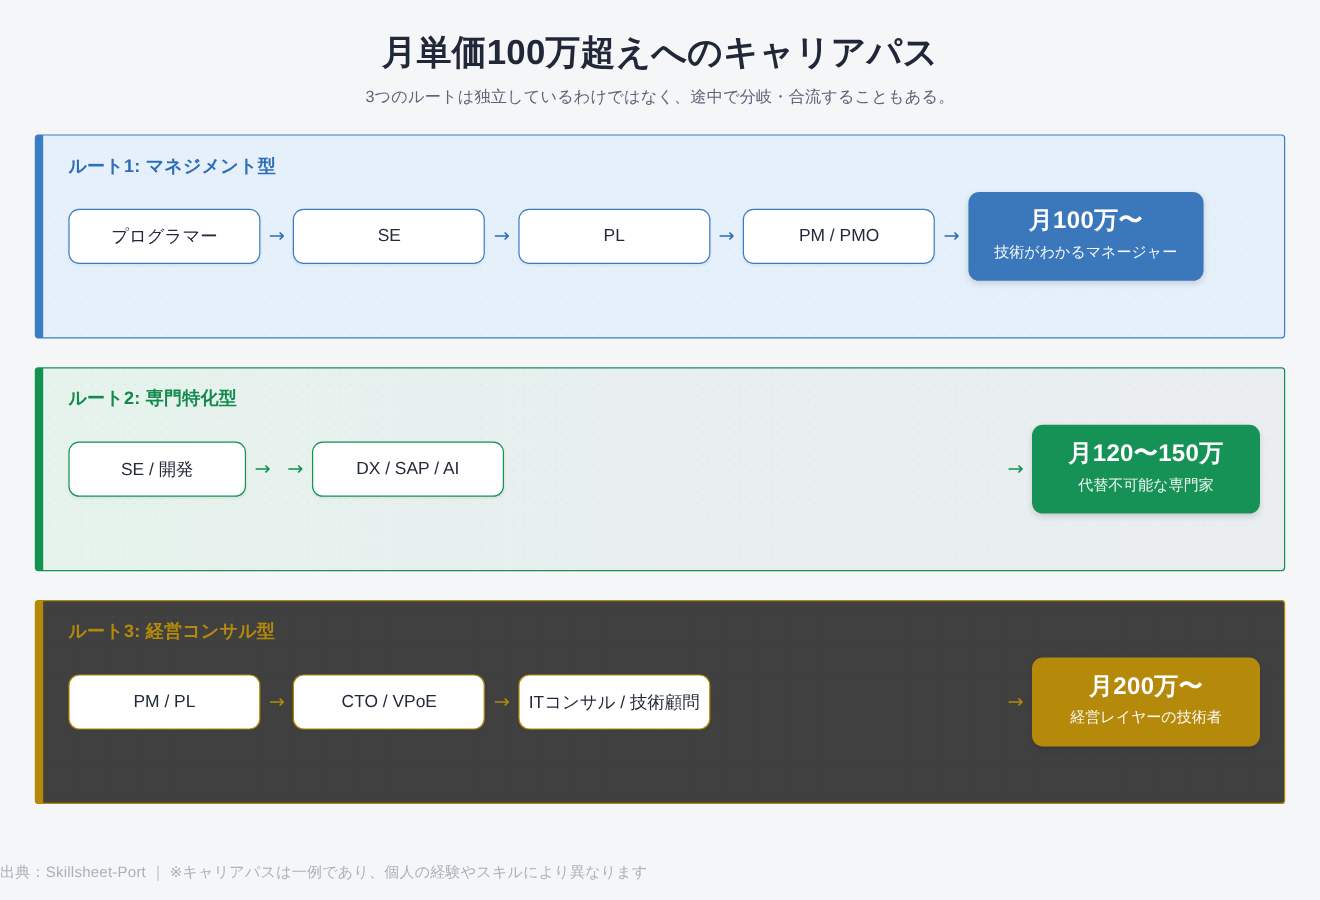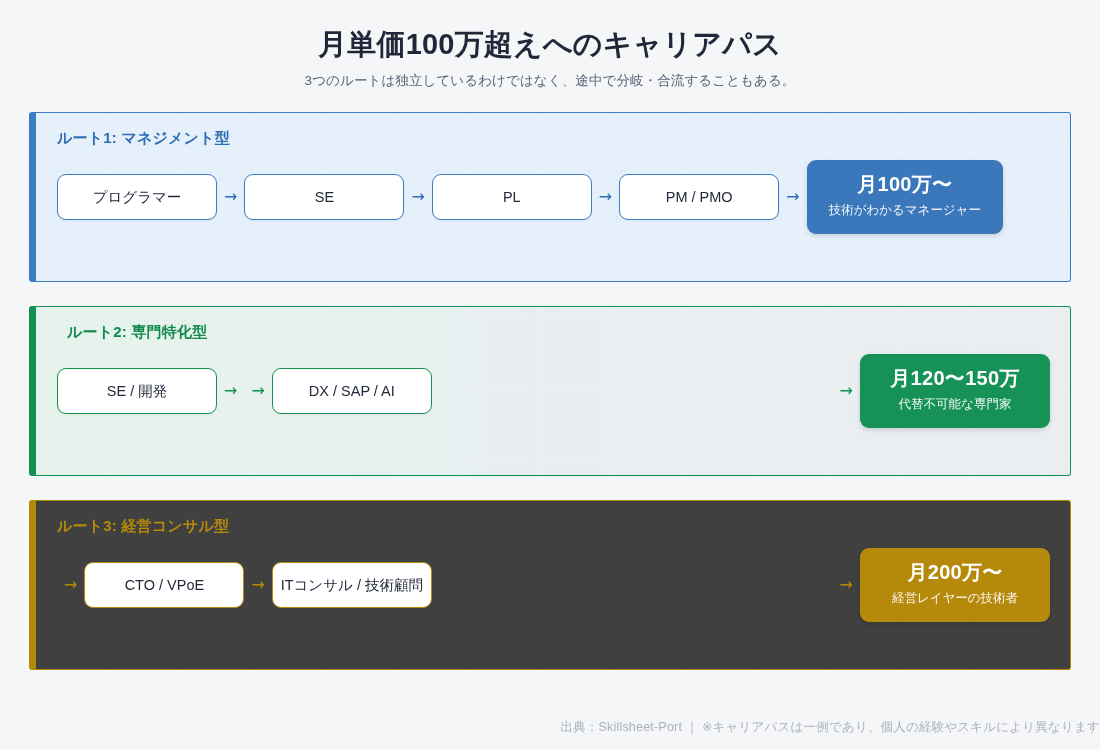--- a/index.html
+++ b/index.html
@@ -142,21 +142,21 @@
   .route-1 .arrow { color: #2f6db4; }
   .route-1 .result { background: #3b77bb; }
 
   
   .route-2 {
     background: linear-gradient(90deg, #e6f3ec 0%, #e9eef1 55%, #eaeef0 100%);
     color: #159150;
     border: 1px solid #12914f;
     border-left: 7px solid #12914f;
   }
-  .route-2 .route-label { color: #118a4c; margin-left: 10px; }
+  .route-2 .route-label { color: #118a4c; }
   .route-2 .step { border: 1.4px solid #12914f; color: #22293a; }
   .route-2 .arrow { color: #12914f; }
   .route-2 .result { background: #169257; }
 
   
   .route-3 {
     background: #404040;
     color: #b98c07;
     border: 1px solid #b3890a;
     border-left: 7px solid #b3890a;
@@ -165,21 +165,21 @@
   .route-3 .step { border: 1.4px solid #b3890a; color: #22293a; }
   .route-3 .arrow { color: #b3890a; }
   .route-3 .result { background: #b5890a; }
 
   
   .footer {
     position: absolute;
     left: 0;
     right: 0;
     bottom: 14px;
-    text-align: right;
+    text-align: left;
     font-size: 12.5px;
     color: #aab0bd;
     letter-spacing: 0.2px;
   }
 </style>
 </head>
 <body>
 
 <div class="page">
 
@@ -207,38 +207,39 @@
             <div class="result-desc">技術がわかるマネージャー</div>
           </div>
         </div>
       </div>
     </div>
 
     <div class="route route-2">
       <div class="route-inner">
         <div class="route-label">ルート2: 専門特化型</div>
         <div class="flow">
-          <div class="step" style="width:160px">SE / 開発</div>
+          <div class="step" style="width:148px">SE / 開発</div>
           <div class="arrow">→</div>
           <div class="arrow">→</div>
           <div class="step" style="width:160px">DX / SAP / AI</div>
           <div class="spacer"></div>
           <div class="arrow">→</div>
           <div class="result">
             <div class="result-amount">月120〜150万</div>
             <div class="result-desc">代替不可能な専門家</div>
           </div>
         </div>
       </div>
     </div>
 
     <div class="route route-3">
       <div class="route-inner">
         <div class="route-label">ルート3: 経営コンサル型</div>
         <div class="flow">
+          <div class="step" style="width:160px">PM / PL</div>
           <div class="arrow">→</div>
           <div class="step" style="width:160px">CTO / VPoE</div>
           <div class="arrow">→</div>
           <div class="step" style="width:160px">ITコンサル / 技術顧問</div>
           <div class="spacer"></div>
           <div class="arrow">→</div>
           <div class="result">
             <div class="result-amount">月200万〜</div>
             <div class="result-desc">経営レイヤーの技術者</div>
           </div>

